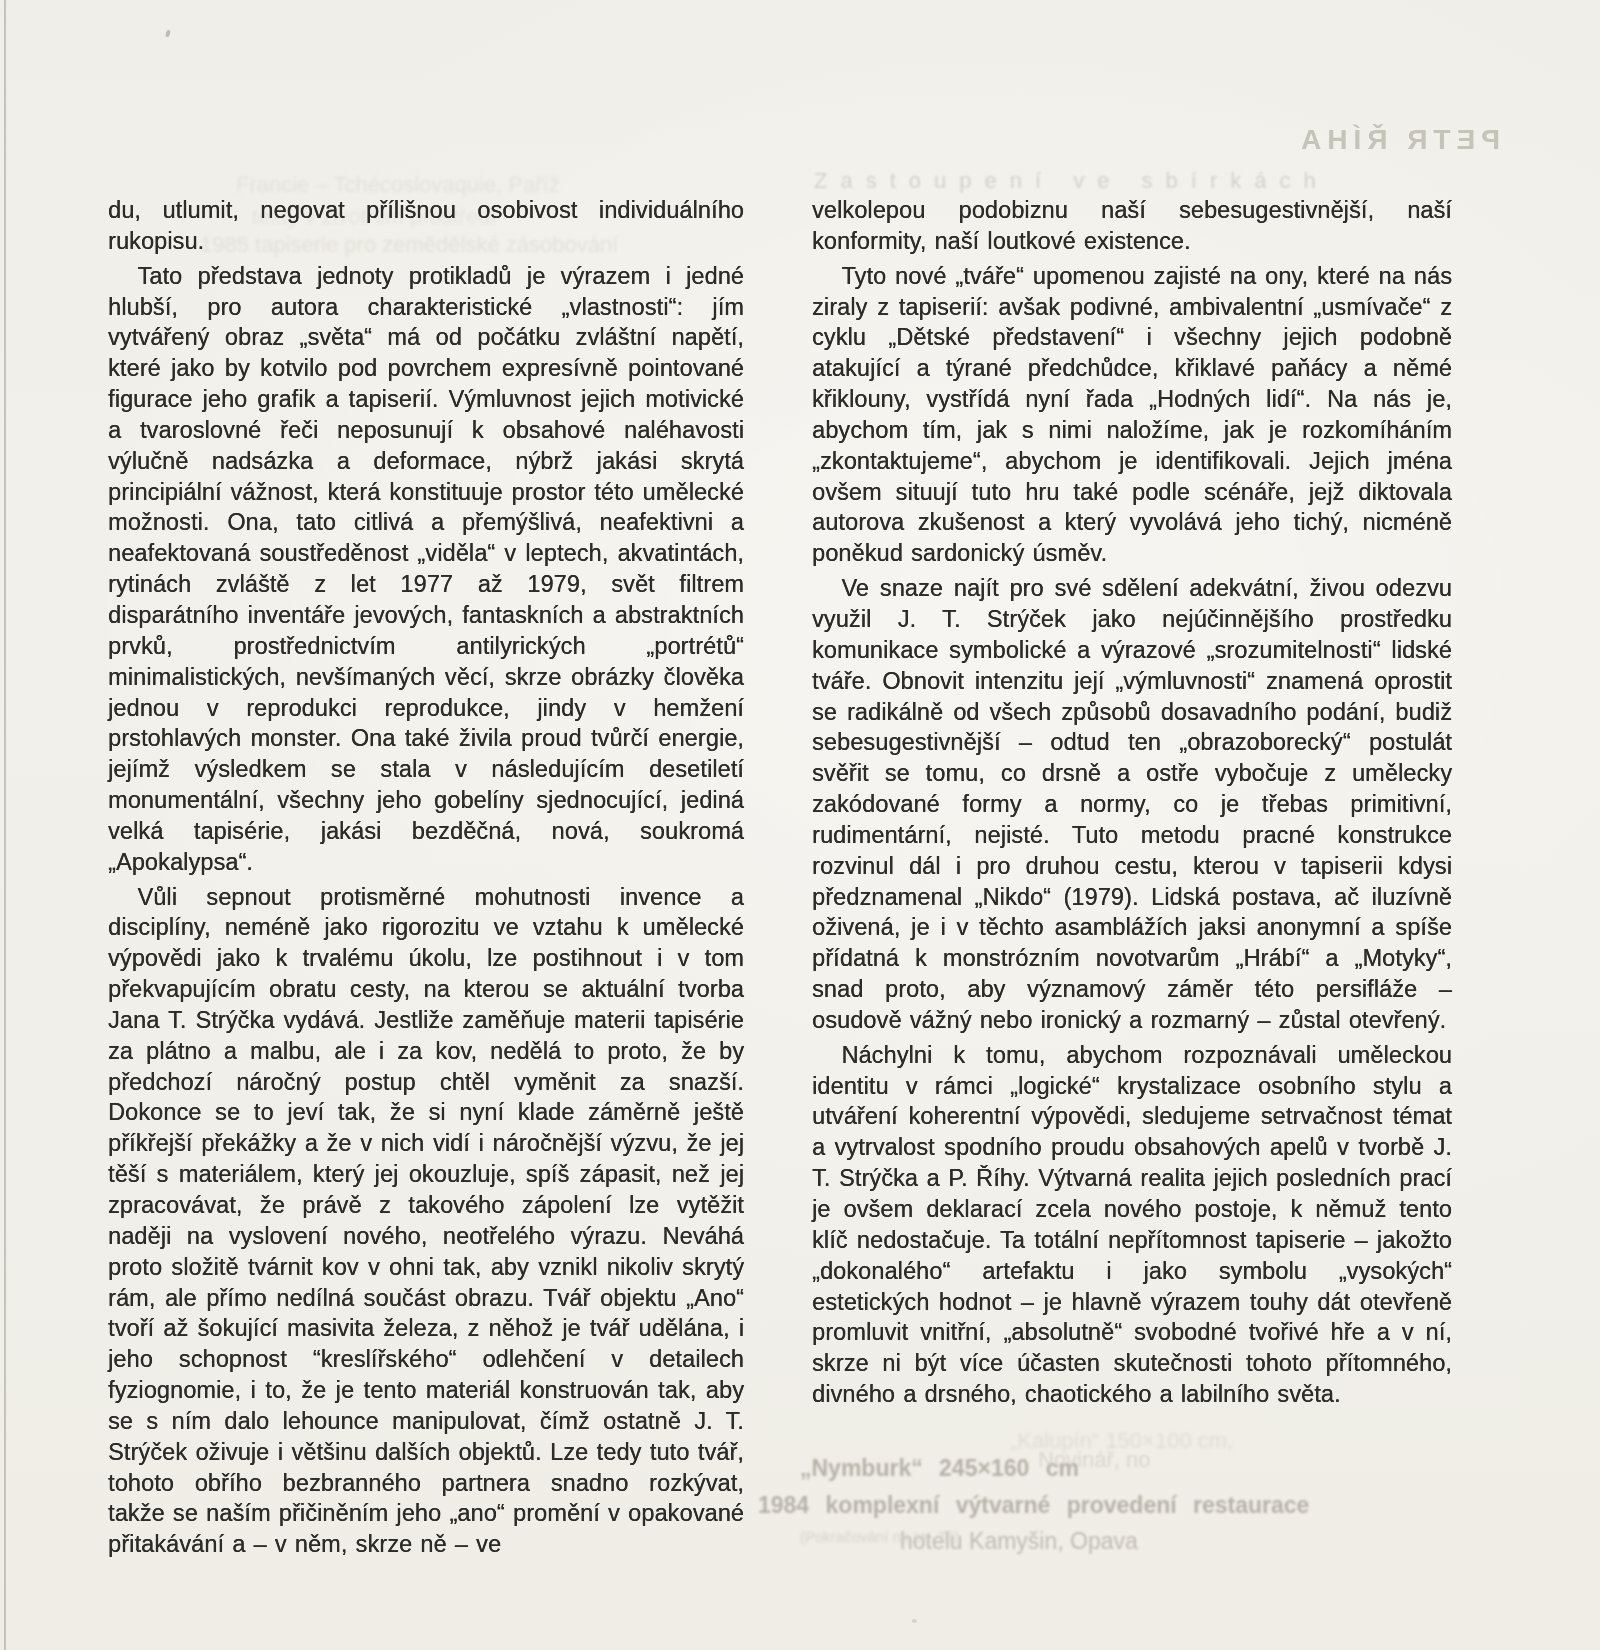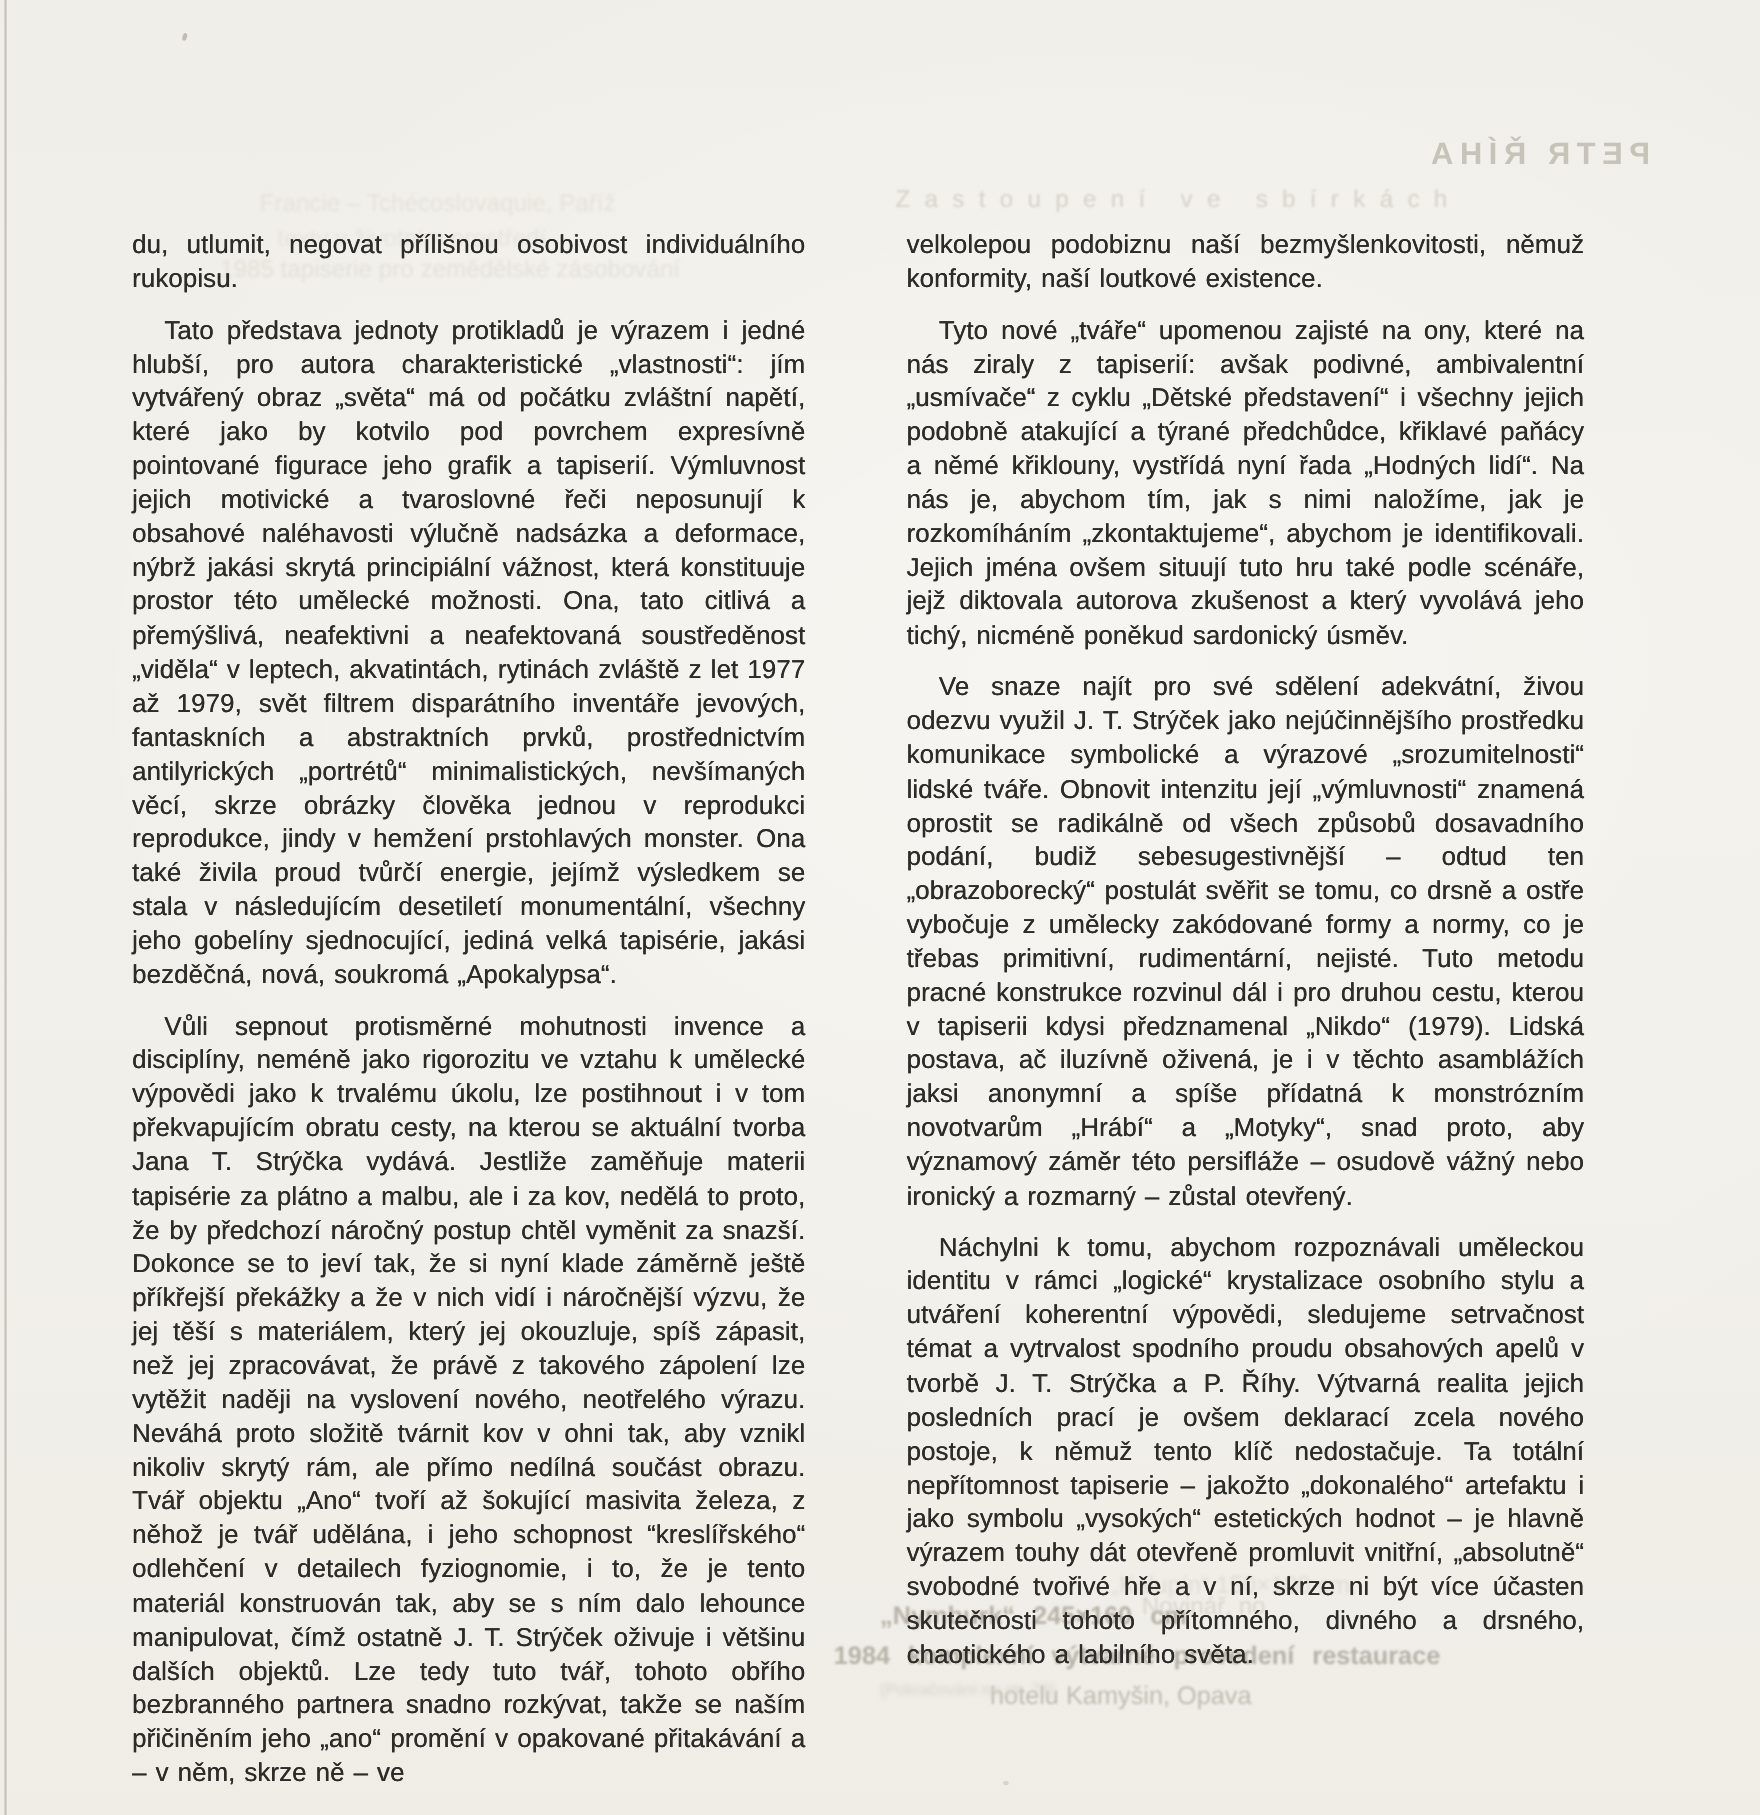--- a/index.html
+++ b/index.html
@@ -32,21 +32,21 @@
     text-align: justify;
     font-size: 23.5px; line-height: 30.85px;
     color: #2d2c29;
     word-spacing: 1.5px;
     letter-spacing: 0.1px;
     text-shadow: 0.25px 0 0 currentColor;
     hyphens: none;
   }
   .col-left  { left: 104px; width: 644px; }
   .col-right { left: 808px; width: 648px; }
-  .col p { margin: 16px; padding: 0; text-indent: 1.25em; }
+  .col p { margin: 4px; padding: 0; text-indent: 1.25em; }
   .col p.noindent { text-indent: 0; }
 
   
   .ghost {
     position: absolute;
     white-space: nowrap;
     color: #bfbcb1;
     pointer-events: none;
   }
   .g-title {
@@ -83,19 +83,19 @@
   <div class="ghost g-med" style="left:900px; top:1528px;">hotelu Kamyšin, Opava</div>
   <div class="ghost g-small" style="left:800px; top:1528px;">(Pokračování na str. 78)</div>
 
   <div class="col col-left">
     <p class="noindent">du, utlumit, negovat přílišnou osobivost individuálního rukopisu.</p>
     <p>Tato představa jednoty protikladů je výrazem i jedné hlubší, pro autora charakteristické „vlastnosti“: jím vytvářený obraz „světa“ má od počátku zvláštní napětí, které jako by kotvilo pod povrchem expresívně pointované figurace jeho grafik a tapiserií. Výmluvnost jejich motivické a tvaroslovné řeči neposunují k obsahové naléhavosti výlučně nadsázka a deformace, nýbrž jakási skrytá principiální vážnost, která konstituuje prostor této umělecké možnosti. Ona, tato citlivá a přemýšlivá, neafektivni a neafektovaná soustředěnost „viděla“ v leptech, akvatintách, rytinách zvláště z let 1977 až 1979, svět filtrem disparátního inventáře jevových, fantaskních a abstraktních prvků, prostřednictvím antilyrických „portrétů“ minimalistických, nevšímaných věcí, skrze obrázky člověka jednou v reprodukci reprodukce, jindy v hemžení prstohlavých monster. Ona také živila proud tvůrčí energie, jejímž výsledkem se stala v následujícím desetiletí monumentální, všechny jeho gobelíny sjednocující, jediná velká tapisérie, jakási bezděčná, nová, soukromá „Apokalypsa“.</p>
     <p>Vůli sepnout protisměrné mohutnosti invence a disciplíny, neméně jako rigorozitu ve vztahu k umělecké výpovědi jako k trvalému úkolu, lze postihnout i v tom překvapujícím obratu cesty, na kterou se aktuální tvorba Jana T. Strýčka vydává. Jestliže zaměňuje materii tapisérie za plátno a malbu, ale i za kov, nedělá to proto, že by předchozí náročný postup chtěl vyměnit za snazší. Dokonce se to jeví tak, že si nyní klade záměrně ještě příkřejší překážky a že v nich vidí i náročnější výzvu, že jej těší s materiálem, který jej okouzluje, spíš zápasit, než jej zpracovávat, že právě z takového zápolení lze vytěžit naději na vyslovení nového, neotřelého výrazu. Neváhá proto složitě tvárnit kov v ohni tak, aby vznikl nikoliv skrytý rám, ale přímo nedílná součást obrazu. Tvář objektu „Ano“ tvoří až šokující masivita železa, z něhož je tvář udělána, i jeho schopnost “kreslířského“ odlehčení v detailech fyziognomie, i to, že je tento materiál konstruován tak, aby se s ním dalo lehounce manipulovat, čímž ostatně J. T. Strýček oživuje i většinu dalších objektů. Lze tedy tuto tvář, tohoto obřího bezbranného partnera snadno rozkývat, takže se naším přičiněním jeho „ano“ promění v opakované přitakávání a – v něm, skrze ně – ve</p>
   </div>
 
   <div class="col col-right">
-    <p class="noindent">velkolepou podobiznu naší bezmyšlenkovitosti, němuž konformity, naší loutkové existence.</p>
+    <p class="noindent">velkolepou podobiznu naší sebesugestivnější, naší konformity, naší loutkové existence.</p>
     <p>Tyto nové „tváře“ upomenou zajisté na ony, které na nás ziraly z tapiserií: avšak podivné, ambivalentní „usmívače“ z cyklu „Dětské představení“ i všechny jejich podobně atakující a týrané předchůdce, křiklavé paňácy a němé křiklouny, vystřídá nyní řada „Hodných lidí“. Na nás je, abychom tím, jak s nimi naložíme, jak je rozkomíháním „zkontaktujeme“, abychom je identifikovali. Jejich jména ovšem situují tuto hru také podle scénáře, jejž diktovala autorova zkušenost a který vyvolává jeho tichý, nicméně poněkud sardonický úsměv.</p>
     <p>Ve snaze najít pro své sdělení adekvátní, živou odezvu využil J. T. Strýček jako nejúčinnějšího prostředku komunikace symbolické a výrazové „srozumitelnosti“ lidské tváře. Obnovit intenzitu její „výmluvnosti“ znamená oprostit se radikálně od všech způsobů dosavadního podání, budiž sebesugestivnější – odtud ten „obrazoborecký“ postulát svěřit se tomu, co drsně a ostře vybočuje z umělecky zakódované formy a normy, co je třebas primitivní, rudimentární, nejisté. Tuto metodu pracné konstrukce rozvinul dál i pro druhou cestu, kterou v tapiserii kdysi předznamenal „Nikdo“ (1979). Lidská postava, ač iluzívně oživená, je i v těchto asamblážích jaksi anonymní a spíše přídatná k monstrózním novotvarům „Hrábí“ a „Motyky“, snad proto, aby významový záměr této persifláže – osudově vážný nebo ironický a rozmarný – zůstal otevřený.</p>
     <p>Náchylni k tomu, abychom rozpoznávali uměleckou identitu v rámci „logické“ krystalizace osobního stylu a utváření koherentní výpovědi, sledujeme setrvačnost témat a vytrvalost spodního proudu obsahových apelů v tvorbě J. T. Strýčka a P. Říhy. Výtvarná realita jejich posledních prací je ovšem deklarací zcela nového postoje, k němuž tento klíč nedostačuje. Ta totální nepřítomnost tapiserie – jakožto „dokonalého“ artefaktu i jako symbolu „vysokých“ estetických hodnot – je hlavně výrazem touhy dát otevřeně promluvit vnitřní, „absolutně“ svobodné tvořivé hře a v ní, skrze ni být více účasten skutečnosti tohoto přítomného, divného a drsného, chaotického a labilního světa.</p>
   </div>
 
 </div>
 
 </body></html>

